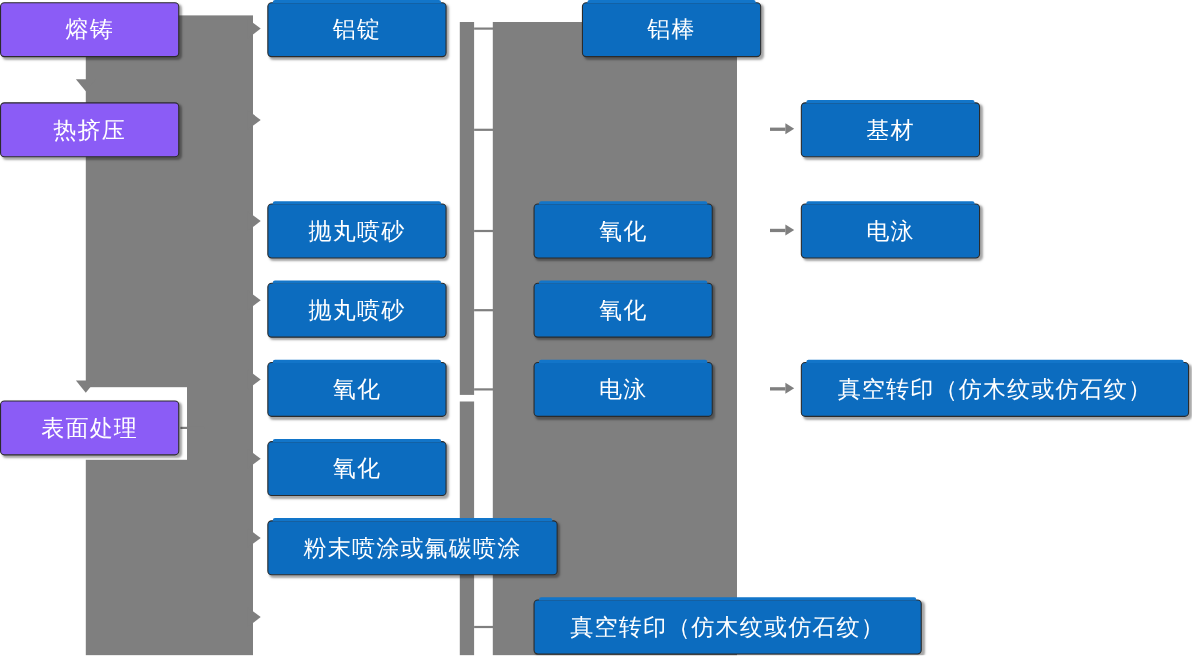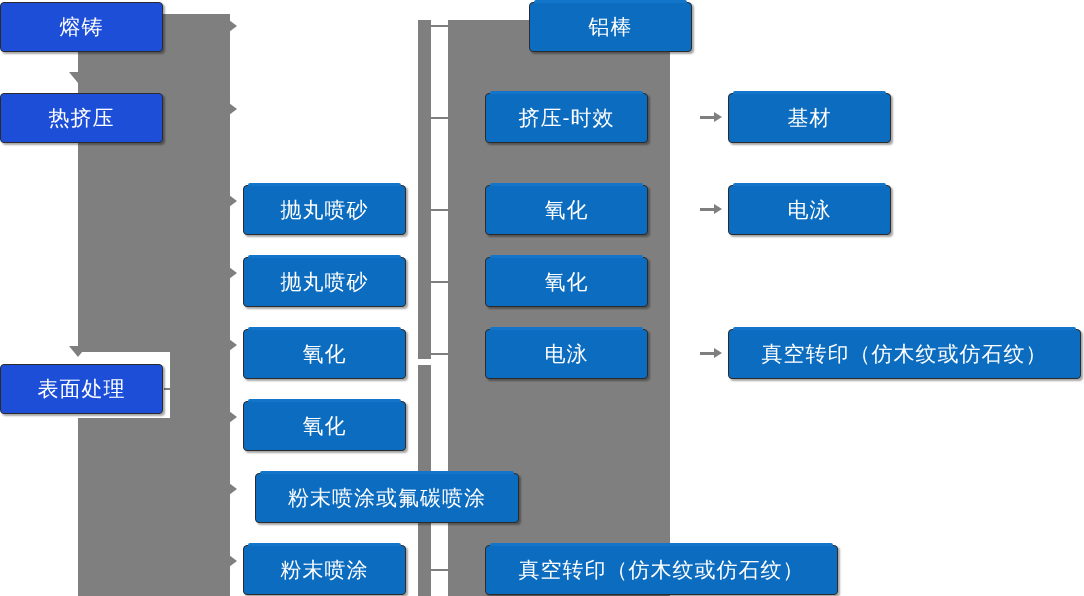--- a/index.html
+++ b/index.html
@@ -69,21 +69,21 @@
     color: #ffffff;
     font-size: 21px;
     letter-spacing: 1px;
     border-radius: 4px;
     border: 1px solid #2b2b2b;
     box-shadow: 2px 2px 2px rgba(0,0,0,0.35);
     white-space: nowrap;
     user-select: none;
   }
   .node.dark {
-    background: #1d4ed8;
+    background: #8b5cf6;
     align-items: center;
   }
   .node.light {
     background: #0C6CBF;
   }
   
   .node.light::before {
     content: "";
     position: absolute;
     left: 4px;
@@ -145,45 +145,42 @@
   <div class="node dark" style="left:0px; top:2px; width:163px; height:50px;">
     <span>熔铸</span>
   </div>
   <div class="node dark" style="left:0px; top:93px; width:163px; height:50px;">
     <span>热挤压</span>
   </div>
   <div class="node dark" style="left:0px; top:364px; width:163px; height:50px;">
     <span>表面处理</span>
   </div>
 
+  <div class="node light" style="left:243px; top:2px; width:163px; height:50px;">
+    <span>铝锭</span>
+  </div>
   <div class="node light" style="left:243px; top:185px; width:163px; height:50px;">
     <span>抛丸喷砂</span>
   </div>
   <div class="node light" style="left:243px; top:257px; width:163px; height:50px;">
     <span>抛丸喷砂</span>
   </div>
   <div class="node light" style="left:243px; top:329px; width:163px; height:50px;">
     <span>氧化</span>
   </div>
   <div class="node light" style="left:243px; top:401px; width:163px; height:50px;">
     <span>氧化</span>
   </div>
-  <div class="node light" style="left:243px; top:473px; width:264px; height:50px;margin-left:12px;">
+  <div class="node light" style="left:243px; top:473px; width:264px; height:50px;">
     <span>粉末喷涂或氟碳喷涂</span>
-  </div>
-  <div class="node light" style="left:243px; top:545px; width:163px; height:50px;">
-    <span>粉末喷涂</span>
   </div>
 
   <div class="node light" style="left:485px; top:2px; width:163px; height:50px;margin-left:44px;">
     <span>铝棒</span>
   </div>
-  <div class="node light" style="left:485px; top:93px; width:163px; height:50px;">
-    <span>挤压-时效</span>
-  </div>
   <div class="node light" style="left:485px; top:185px; width:163px; height:50px;">
     <span>氧化</span>
   </div>
   <div class="node light" style="left:485px; top:257px; width:163px; height:50px;">
     <span>氧化</span>
   </div>
   <div class="node light" style="left:485px; top:329px; width:163px; height:50px;">
     <span>电泳</span>
   </div>
   <div class="node light" style="left:485px; top:545px; width:353px; height:50px;">

